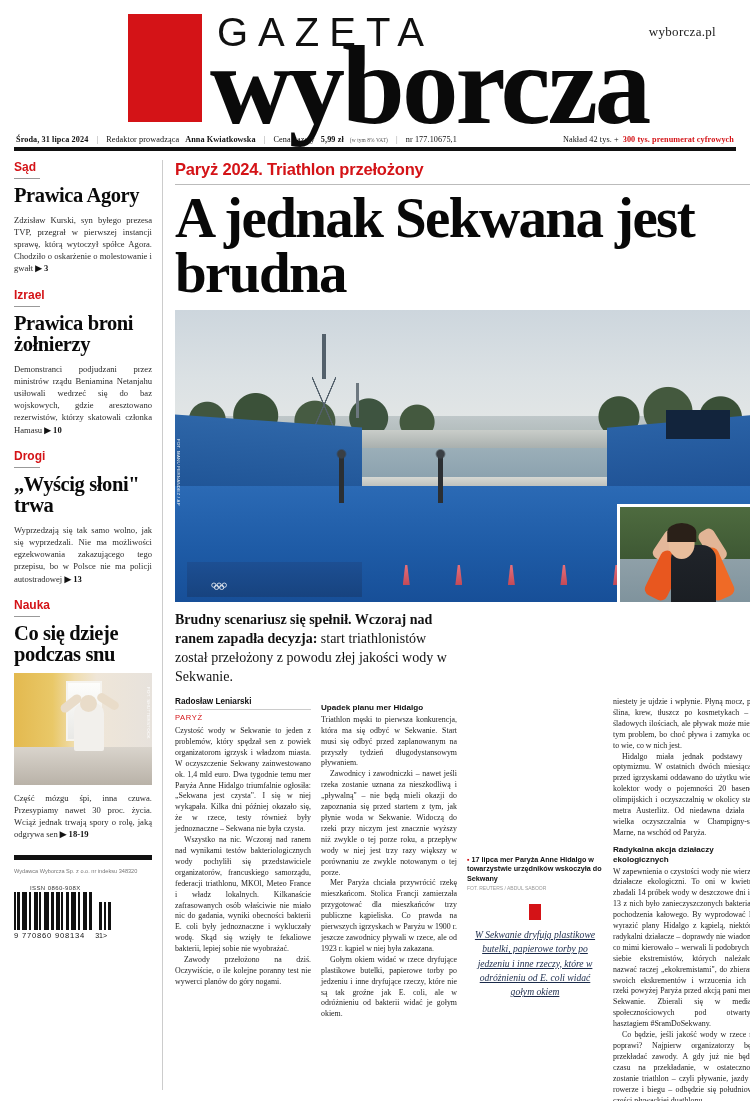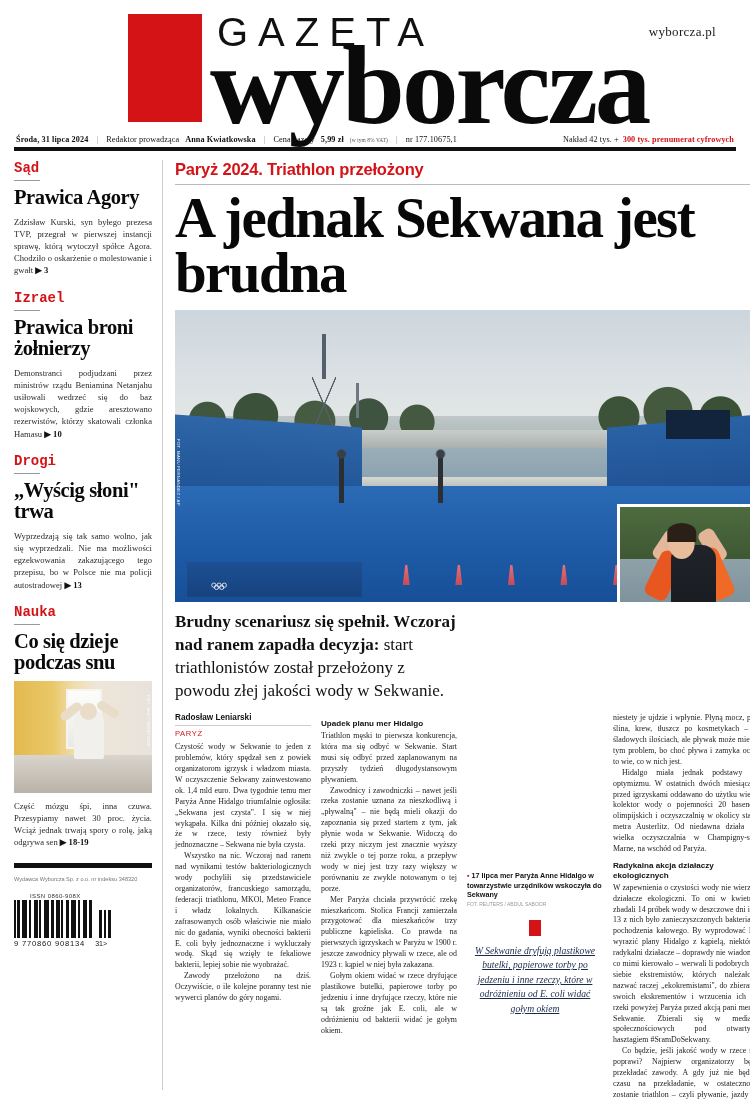--- a/index.html
+++ b/index.html
@@ -57,22 +57,22 @@
 
   
   .body-grid { display: flex; gap: 0; height: 930px; }
   .sidebar { width: 148px; flex: 0 0 148px; padding-right: 10px; }
   .vline { width: 1px; background: #ccc; flex: 0 0 1px; }
   .main { flex: 1; padding-left: 12px; }
 
   
   .sb-item { margin-bottom: 13px; }
   .sb-cat {
-    font-family: Liberation Mono, monospace;
-    font-size: 14px; font-weight: 700; color: #d41317;
+    font-family: Liberation Sans, sans-serif;
+    font-size: 12px; font-weight: 700; color: #d41317;
     margin-bottom: 4px;
   }
   .sb-rule { width: 26px; height: 1px; background: #999; margin-bottom: 6px; }
   .sb-title {
     font-family: "Liberation Serif", serif;
     font-weight: 700; font-size: 20.5px; line-height: 1.05;
     letter-spacing: -.4px; margin-bottom: 7px; color: #0a0a0a;
   }
   .sb-text {
     font-family: "Liberation Serif", serif;
@@ -232,21 +232,21 @@
   .in-armR { position:absolute; right:24%; top:14%; width:13%; height:24%;
     background:#e2b596; transform: rotate(-32deg); border-radius:6px; }
   .in-head { position:absolute; left:46%; top:14%; width:20%; height:22%;
     background:#e8bd9c; border-radius:50%; transform:translateX(-50%); }
   .in-hair { position:absolute; left:46%; top:11%; width:22%; height:13%;
     background:#2a2018; border-radius:50% 50% 0 0; transform:translateX(-50%); }
 
   
   .lead {
     font-family: "Liberation Serif", serif;
-    font-size: 17px; line-height: 1.35; color: #111;
+    font-size: 14px; line-height: 1.35; color: #111;
     width: 282px; margin-bottom: 10px;
   }
   .lead b { font-weight: 700; }
 
   
   .cols { display: flex; gap: 10px; }
   .col { width: 136px; flex: 0 0 136px; position: relative; }
   .col.wide { width: 146px; flex: 0 0 146px; }
   .byline {
     font-family: Liberation Sans, sans-serif;

